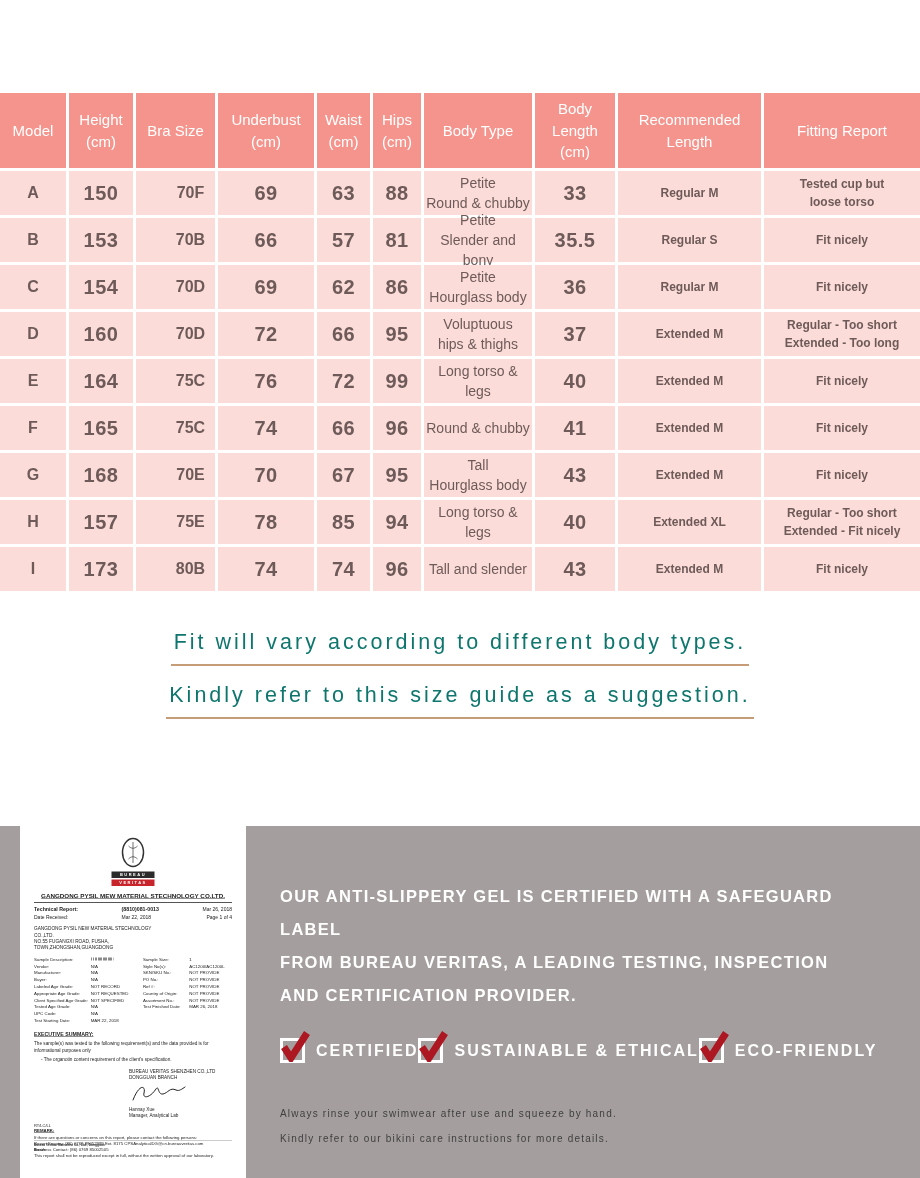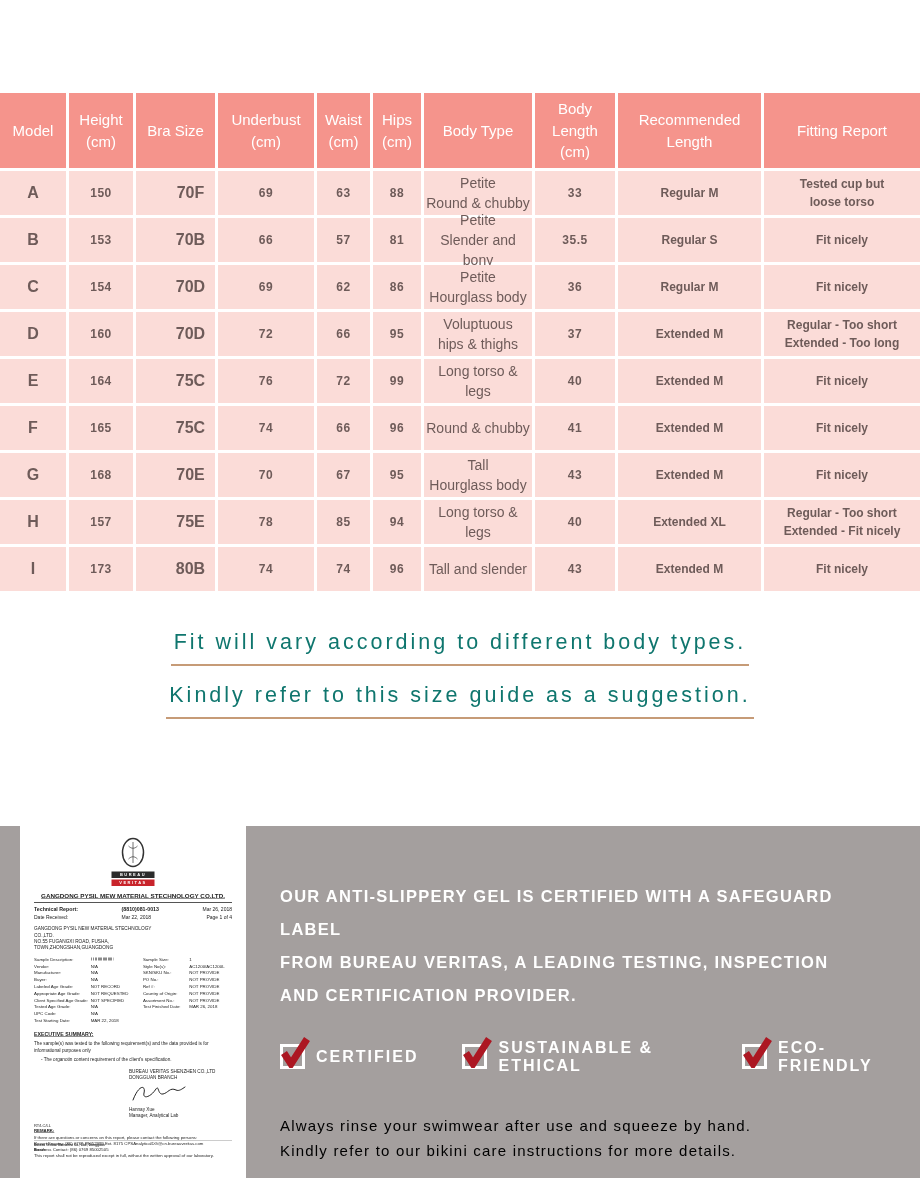--- a/index.html
+++ b/index.html
@@ -8,43 +8,43 @@
 
   
   .size-table{position:absolute;top:93px;left:0;width:920px;}
   .t-row{display:grid;grid-template-columns:66px 64px 79px 96px 53px 48px 108px 80px 143px 156px;
          column-gap:3px;margin-bottom:3px;}
   .th{background:#F5948C;color:#ffffff;height:75px;display:flex;align-items:center;justify-content:center;
       text-align:center;font-size:15px;line-height:1.45;white-space:pre-line;}
   .td{background:#FBDCD8;color:#6E5B59;height:44px;display:flex;align-items:center;justify-content:center;
       text-align:center;white-space:pre-line;}
   .c-model{font-size:16px;font-weight:600;}
-  .c-num{font-size:12px;font-weight:600;letter-spacing:.5px;}
+  .c-num{font-size:20px;font-weight:600;letter-spacing:.5px;}
   .c-bra{font-size:16px;font-weight:600;padding-left:30px;}
   .c-small{font-size:14px;font-weight:400;line-height:1.45;}
   .c-mid{font-size:12px;font-weight:700;line-height:1.5;}
 
   
   .notes{position:absolute;top:630px;left:0;width:920px;text-align:center;}
   .note{display:inline-block;color:#0f766e;font-size:21.5px;letter-spacing:3px;
         padding:0 3px 9px 3px;border-bottom:2px solid #C69B77;}
   .note-wrap{margin-bottom:17px;}
 
   
   .footer{position:absolute;top:826px;left:0;width:920px;height:352px;background:#A49F9E;}
   .f-content{position:absolute;left:280px;top:54px;width:616px;color:#ffffff;}
   .f-heading div{font-size:16.5px;font-weight:700;letter-spacing:1.3px;line-height:33px;}
-  .checks{display:flex;justify-content:flex-start;align-items:center;margin-top:27px;padding-right:4px;gap:44px;}
+  .checks{display:flex;justify-content:flex-start;align-items:center;margin-top:27px;padding-right:4px;}
   .check-item{display:flex;align-items:center;}
   .checkbox{position:relative;width:24px;height:24px;margin-right:12px;flex:0 0 auto;}
   .checkbox .box{position:absolute;left:0;bottom:0;width:19px;height:19px;border:3px solid #fff;}
   .checkbox svg{position:absolute;left:1px;top:-9px;}
   .check-label{font-size:16px;font-weight:700;letter-spacing:2px;}
   .care{margin-top:38px;}
-  .care div{font-size:15px;letter-spacing:1.2px;line-height:25px;color:#000000;}
+  .care div{font-size:10px;letter-spacing:1.2px;line-height:25px;color:#404040;}
 
   
   .cert{position:absolute;left:20px;top:0;width:226px;height:352px;background:#ffffff;overflow:hidden;}
   .cert-inner{width:452px;height:704px;transform:scale(.5);transform-origin:0 0;
               padding:22px 28px;box-sizing:border-box;color:#222;position:relative;}
   .logo{ text-align:center;}
   .logo-bar{width:86px;margin:3px auto 0 auto;color:#fff;font-size:8px;letter-spacing:3px;
             text-align:center;padding:2px 0;font-weight:700;}
   .bar-dark{background:#2b2b2b;}
   .bar-red{background:#C8242B;}

